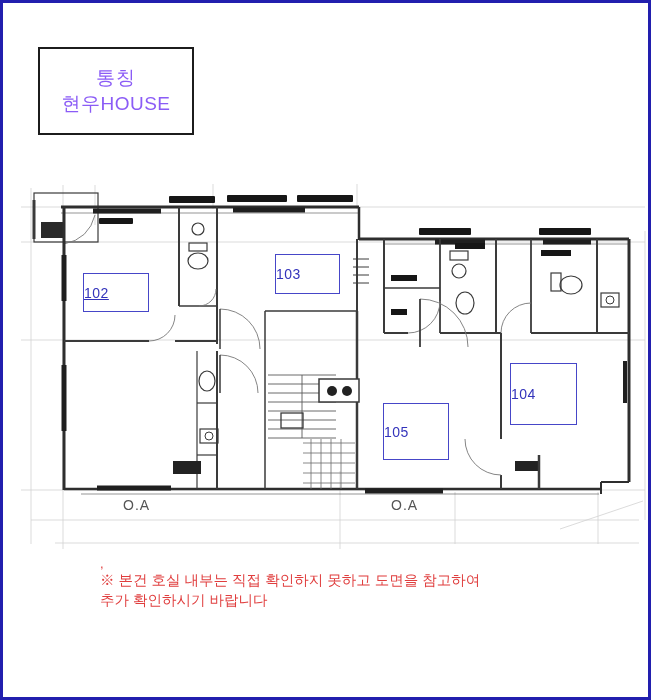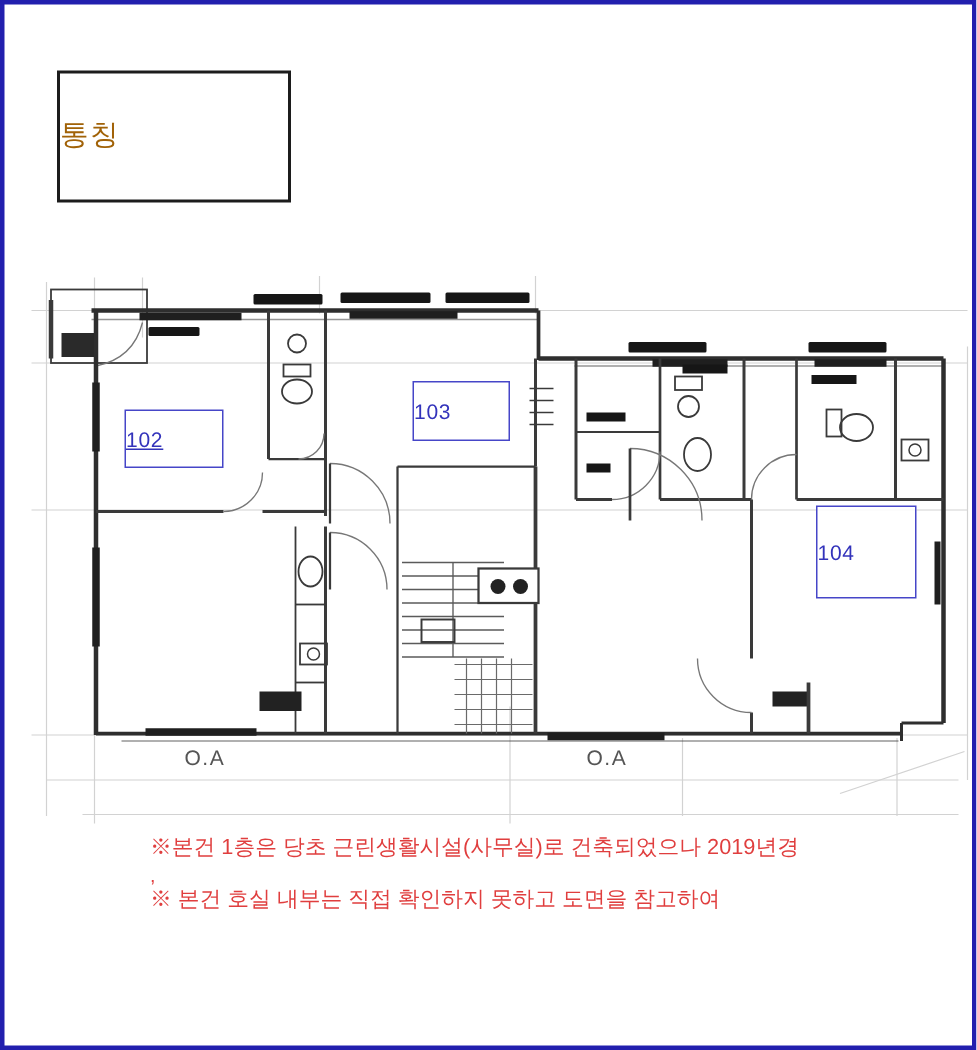--- a/index.html
+++ b/index.html
@@ -7,38 +7,38 @@
     position:relative;
     width:645px;height:694px;
     border:3px solid #221fae;
     background:#ffffff;
     font-family:"Liberation Sans", sans-serif;
     overflow:hidden;
   }
   .title-box{
     position:absolute;left:35px;top:44px;width:152px;height:84px;
     border:2px solid #1c1c1c;
-    display:flex;flex-direction:column;justify-content:center;
-    font-size:19px;color:#a16207;line-height:26px;letter-spacing:1px;
+    display:flex;flex-direction:column;justify-content:center;align-items:center;
+    font-size:19px;color:#8b5cf6;line-height:26px;letter-spacing:1px;
   }
   .title-box .t2{letter-spacing:0.5px;}
   .plan-svg{position:absolute;left:0;top:0;width:645px;height:694px;}
   .room-label{
     position:absolute;
     border:1.5px solid #4646c8;
     color:#3333bb;
     background:rgba(255,255,255,0.85);
     display:flex;align-items:center;
     font-size:14px;letter-spacing:0.5px;
   }
   .rl-102{left:80px;top:270px;width:64px;height:37px;text-decoration:underline;}
   .rl-103{left:272px;top:251px;width:63px;height:38px;}
   .rl-101{left:108px;top:378px;width:62px;height:37px;}
   .rl-105{left:380px;top:400px;width:64px;height:55px;}
-  .rl-104{left:507px;top:334px;width:65px;height:60px;margin-left:34px;}
+  .rl-104{left:507px;top:360px;width:65px;height:60px;}
   .oa{
     position:absolute;font-size:14px;color:#555;letter-spacing:1px;
   }
   .oa-left{left:120px;top:494px;}
   .oa-center{left:388px;top:494px;}
   .notes{
     position:absolute;left:97px;top:553px;width:480px;
     color:#e03e3e;font-size:14.5px;line-height:19.5px;
   }
   .notes .sep{line-height:15px;font-size:13px;}
@@ -229,34 +229,38 @@
     </g>
 
     <g stroke="#1f1f1f" stroke-width="4">
       <line x1="626" y1="352" x2="626" y2="406" stroke="#2e2e2e" stroke-width="1"></line>
       <line x1="622" y1="358" x2="622" y2="400"></line>
     </g>
   </svg>
 
   <div class="title-box">
     <div class="t1">통칭</div>
+    <div class="t2">현우HOUSE</div>
   </div>
 
   <div class="room-label rl-102">
     <span>102</span>
   </div>
   <div class="room-label rl-103">
     <span>103</span>
   </div>
+  <div class="room-label rl-105">
+    <span>105</span>
+  </div>
   <div class="room-label rl-104">
     <span>104</span>
   </div>
 
   <div class="oa oa-left">O.A</div>
   <div class="oa oa-center">O.A</div>
 
   <div class="notes">
-    <div>※본건 1층은 당초 근린생활시설(사무실)로 건축되었으나 2019년경</div>
     <div class="sep">,</div>
     <div>※ 본건 호실 내부는 직접 확인하지 못하고 도면을 참고하여</div>
+    <div>추가 확인하시기 바랍니다</div>
   </div>
 
 </div>
 
 </body></html>

